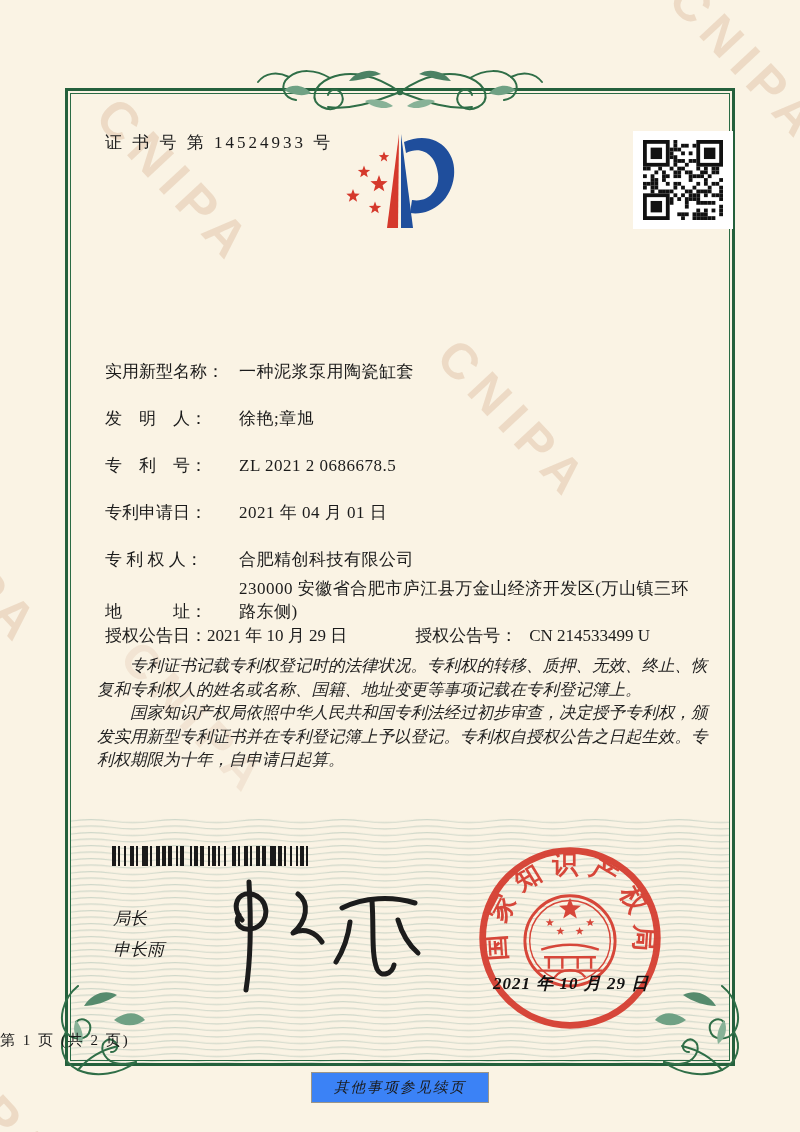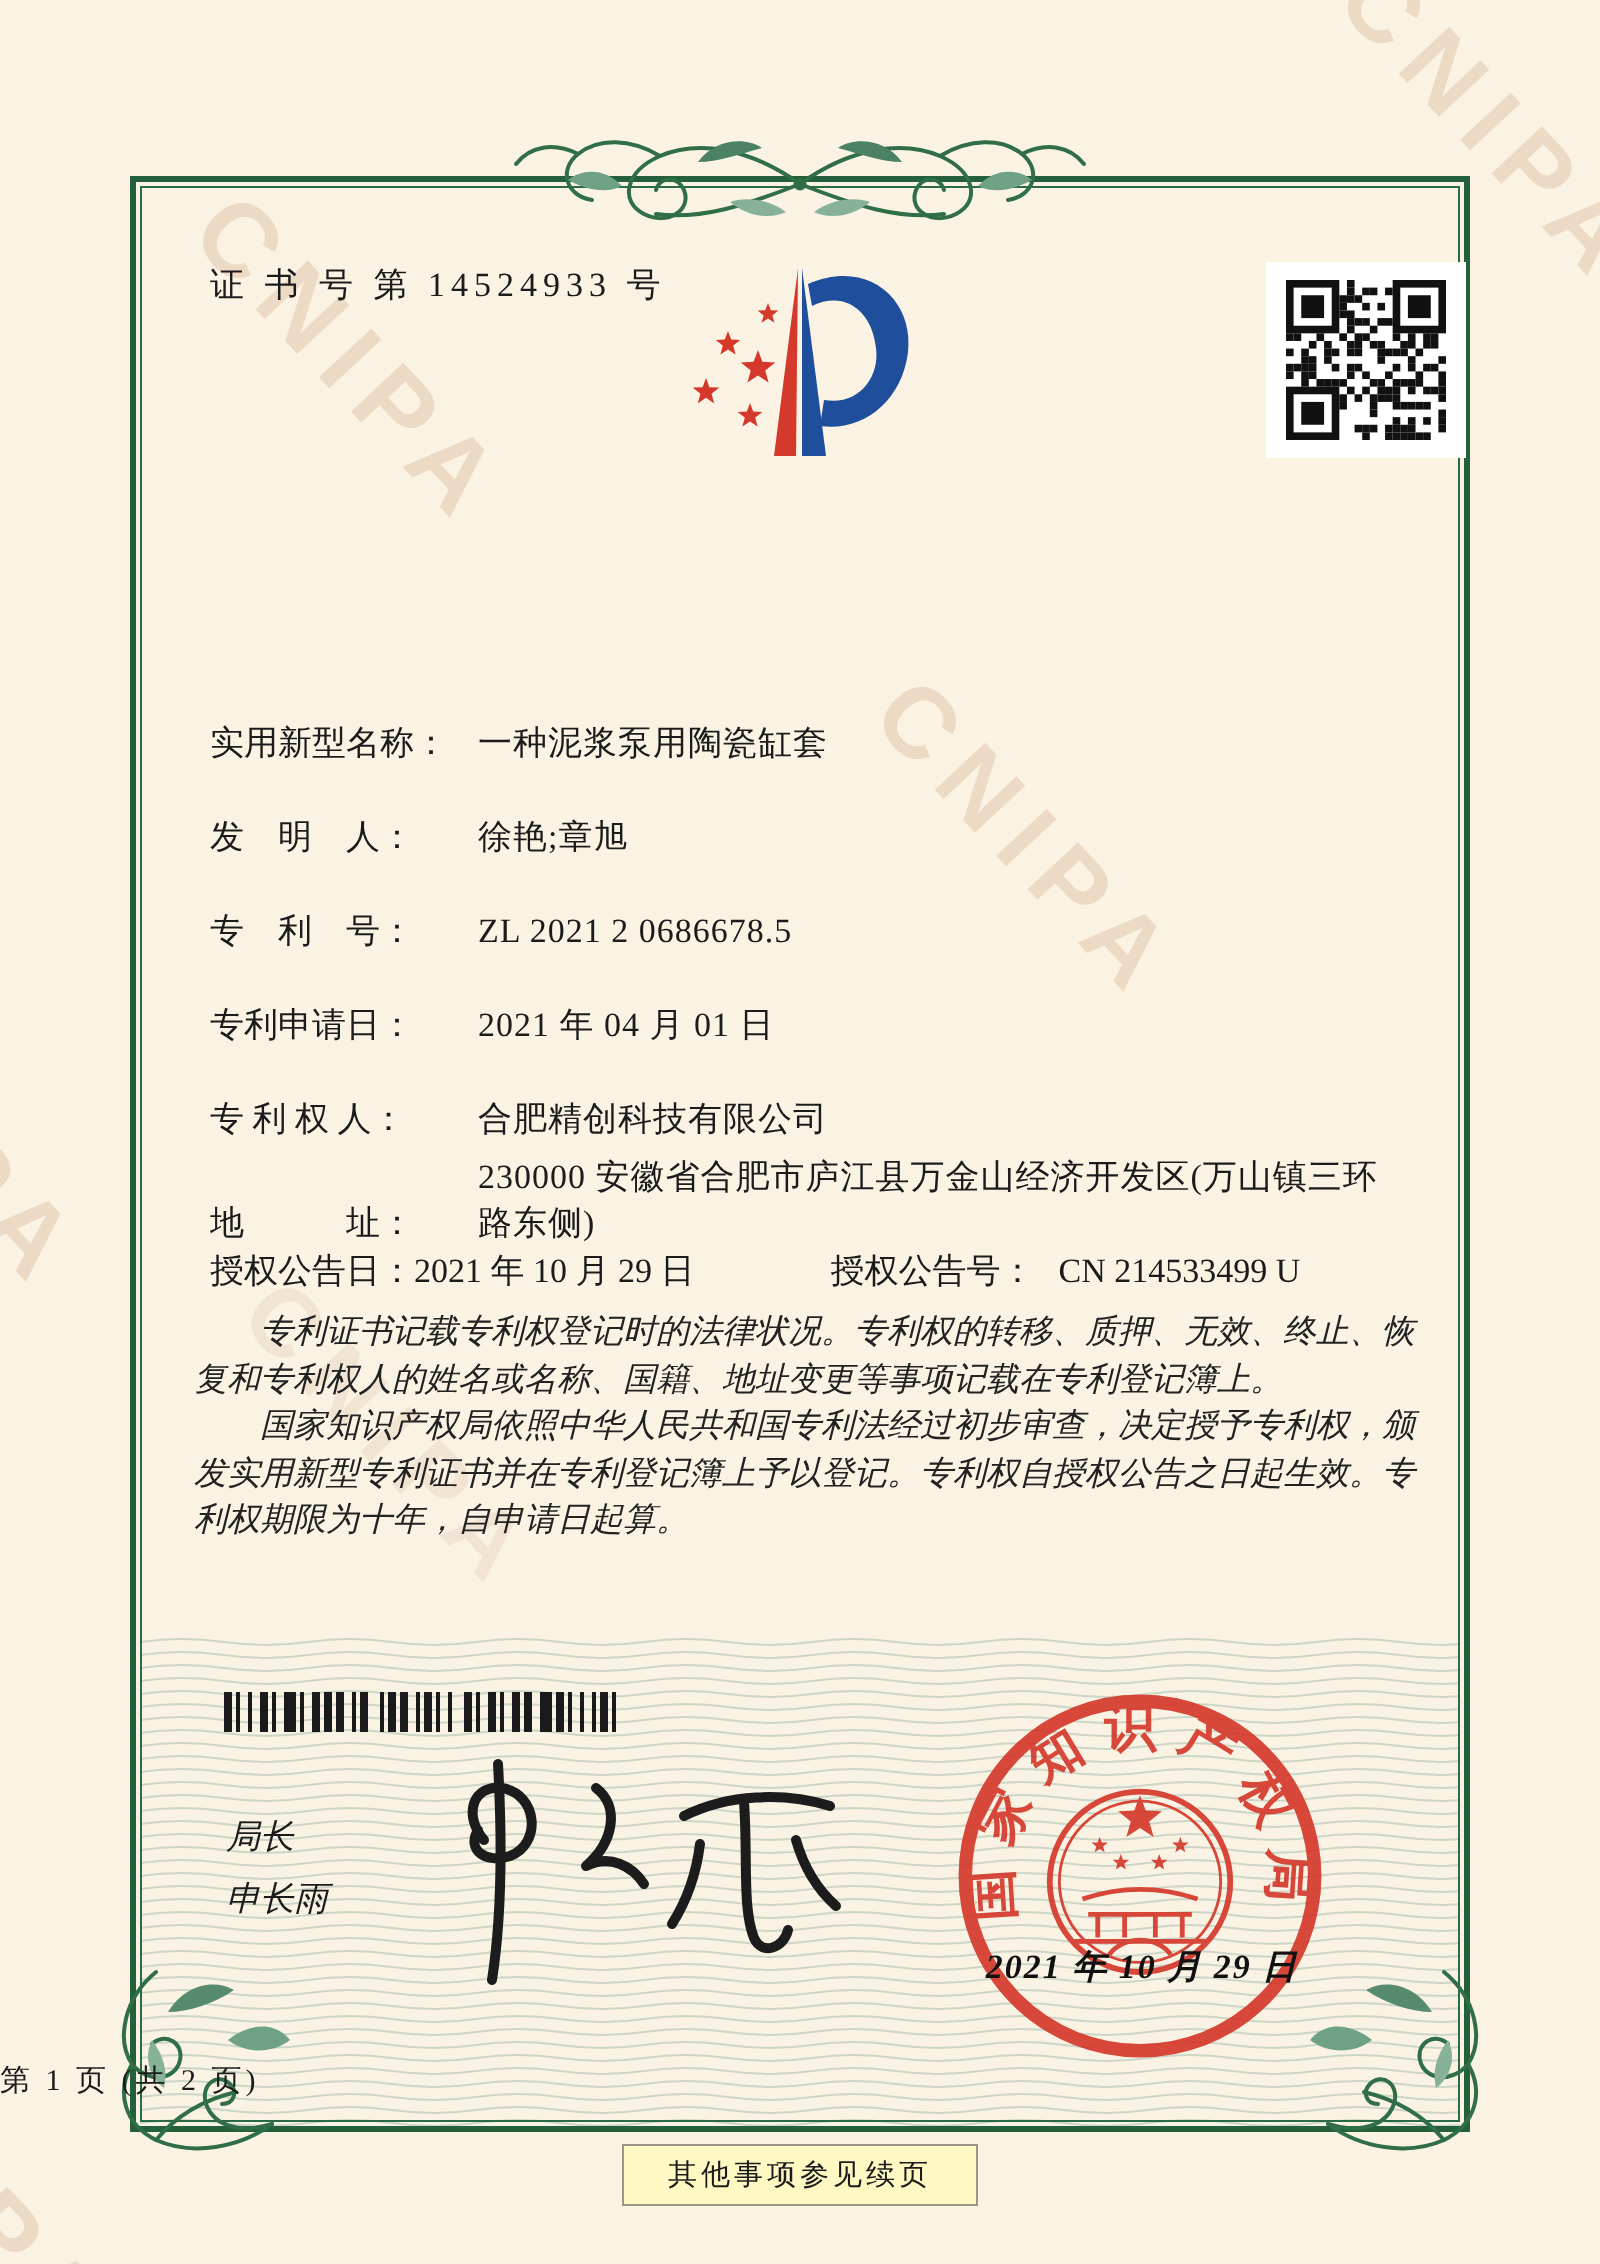--- a/index.html
+++ b/index.html
@@ -37,22 +37,22 @@
   .paras p{margin:0;text-indent:2em;}
   
   .barcode{position:absolute;left:112px;top:846px;width:210px;height:20px;}
   .signer{position:absolute;left:113px;top:903px;font-size:17px;line-height:31px;font-style:italic;}
   .signature{position:absolute;left:212px;top:876px;width:235px;height:118px;}
   .seal{position:absolute;left:474px;top:842px;width:192px;height:192px;opacity:.92;}
   .seal-date{position:absolute;left:486px;top:972px;width:170px;text-align:center;
              font-size:17px;font-weight:600;font-style:italic;letter-spacing:1px;color:#111;}
   .page-info{position:absolute;left:0;right:0;top:1031px;text-align:left;font-size:15px;letter-spacing:2px;}
   .cont-box{position:absolute;left:50%;top:1072px;transform:translateX(-50%);
-            border:1px solid #9b9588;padding:5px 22px;font-size:14.5px;
-            letter-spacing:2px;background:#fef9c3;}
+            border:1px solid #9b9588;padding:5px 22px;font-size:14.5px;font-style:italic;
+            letter-spacing:2px;background:#3b82f6;}
 </style>
 </head>
 <body>
 
 <div class="page">
 
   <span class="wm" style="left:128px;top:86px;font-size:52px;">CNIPA</span>
   <span class="wm" style="left:700px;top:-30px;font-size:50px;">CNIPA</span>
   <span class="wm" style="left:468px;top:328px;font-size:50px;">CNIPA</span>
   <span class="wm" style="left:-84px;top:468px;font-size:52px;">CNIPA</span>

